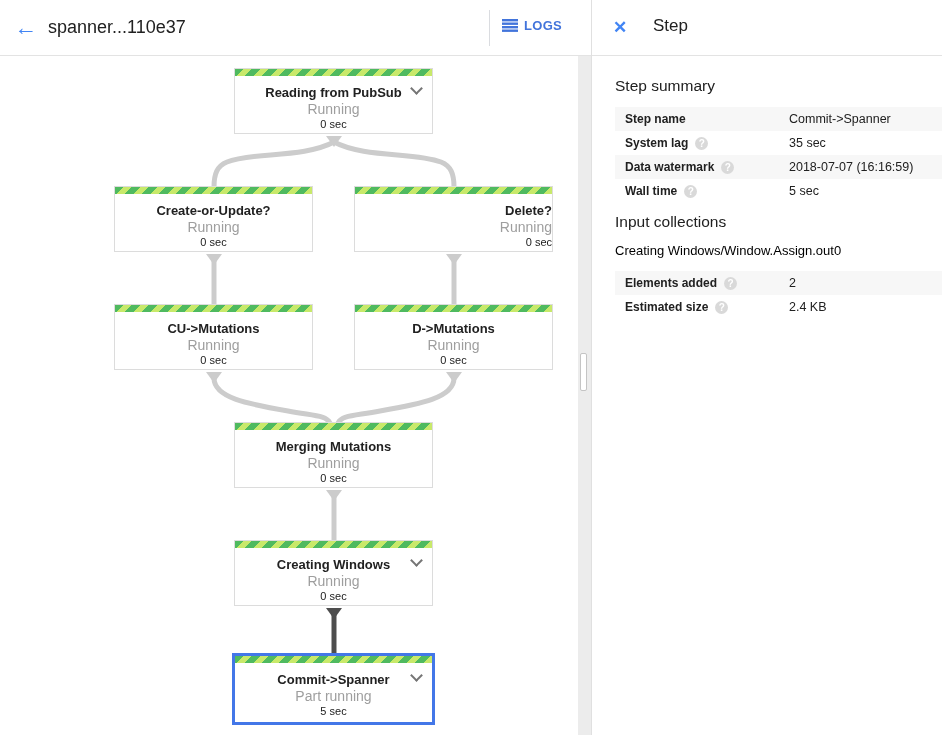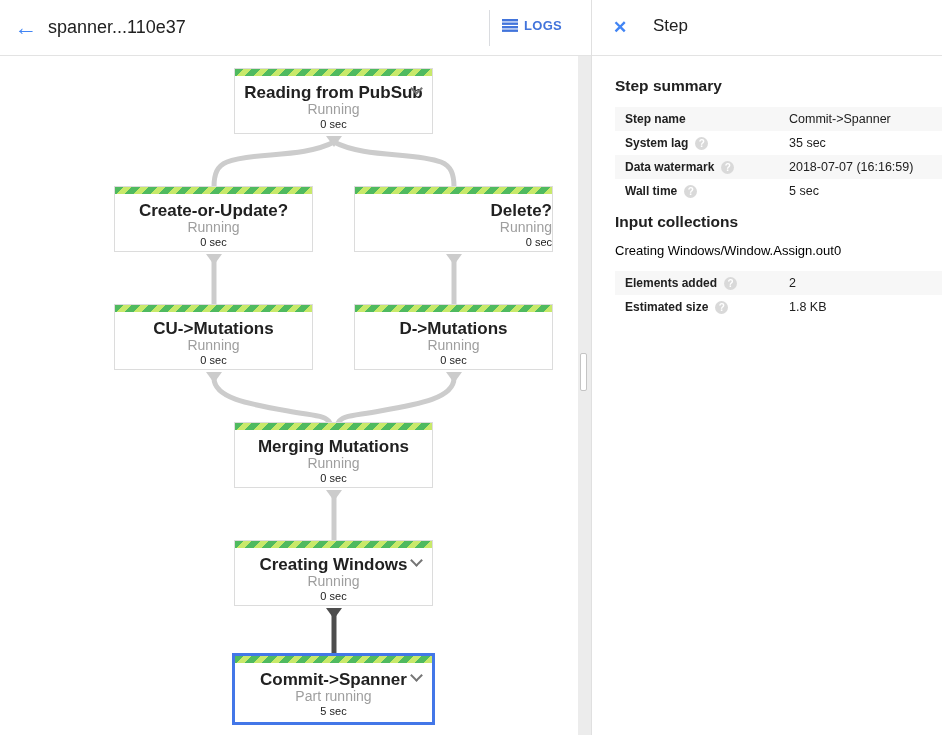--- a/index.html
+++ b/index.html
@@ -17,39 +17,39 @@
   .logs-button{position:absolute;left:502px;top:18px;display:flex;align-items:center;gap:6px;
     color:#4274db;font-weight:bold;font-size:13px;letter-spacing:.3px;cursor:pointer;}
   .logs-icon{display:inline-block;}
   
   .panel{position:absolute;left:591px;top:0;width:351px;height:735px;background:#fff;
     border-left:1px solid #e0e0e0;box-sizing:border-box;}
   .panel-header{height:56px;border-bottom:1px solid #e3e3e3;position:relative;box-sizing:border-box;}
   .close-icon{position:absolute;left:21px;top:17px;font-size:17px;color:#4285f4;cursor:pointer;font-weight:bold;}
   .panel-title{position:absolute;left:61px;top:16px;font-size:17px;color:#212121;}
   .panel-content{padding:21px 0 0 23px;}
-  .section-heading{font-size:15.5px;font-weight:bold;color:#212121;margin:0 0 12px 0;}
+  .section-heading{font-size:15.5px;font-weight:normal;color:#212121;margin:0 0 12px 0;}
   .section-heading.second{margin-top:10px;}
   .collection-name{font-size:13px;color:#000000;margin:0 0 13px 0;}
   .kv-table{width:100%;}
   .trow{display:flex;align-items:center;height:24px;padding-left:10px;}
   .trow:nth-child(odd){background:#f7f7f7;}
   .tlabel{width:164px;font-size:12px;font-weight:bold;color:#212121;
     display:flex;align-items:flex-end;gap:7px;box-sizing:border-box;}
   .help-icon{display:inline-block;width:13px;height:13px;border-radius:50%;background:#d9d9d9;
     color:#fff;font-size:10px;font-weight:bold;text-align:center;line-height:13px;cursor:pointer;flex:none;}
   .tvalue{font-size:12.5px;color:#212121;}
   
   .graph{position:absolute;left:0;top:56px;width:578px;height:679px;background:#fff;}
   .edges{position:absolute;left:0;top:0;}
   .node{position:absolute;width:199px;height:66px;background:#fff;border:1px solid #dcdcdc;
     box-sizing:border-box;text-align:center;cursor:pointer;}
   .node.selected{width:203px;height:72px;border:3px solid #4377e8;}
   .stripe{height:7px;background:repeating-linear-gradient(135deg,#4fba5f 0 6px,#c8e96a 6px 12px);}
-  .node-title{margin-top:9px;font-size:17px;font-weight:bold;color:#212121;line-height:15px;}
+  .node-title{margin-top:9px;font-size:13px;font-weight:bold;color:#212121;line-height:15px;}
   .node-status{font-size:14px;color:#9e9e9e;margin-top:1px;}
   .node-time{font-size:11px;color:#212121;margin-top:1px;}
   .chevron{position:absolute;right:11px;top:15px;width:7px;height:7px;
     border-right:2px solid #757575;border-bottom:2px solid #757575;transform:rotate(45deg);cursor:pointer;}
   
   .splitter{position:absolute;left:578px;top:56px;width:13px;height:679px;background:#ececec;cursor:col-resize;}
   .splitter-handle{position:absolute;left:2px;top:297px;width:7px;height:38px;background:#fff;
     border:1px solid #c4c4c4;border-radius:2px;box-sizing:border-box;}
 </style>
 </head>
@@ -206,18 +206,18 @@
           <span>Elements added</span>
           <span class="help-icon">?</span>
         </span>
         <span class="tvalue">2</span>
       </div>
       <div class="trow">
         <span class="tlabel">
           <span>Estimated size</span>
           <span class="help-icon">?</span>
         </span>
-        <span class="tvalue">1.8 KB</span>
+        <span class="tvalue">2.4 KB</span>
       </div>
     </div>
 
   </div>
 </div>
 
 </body></html>

